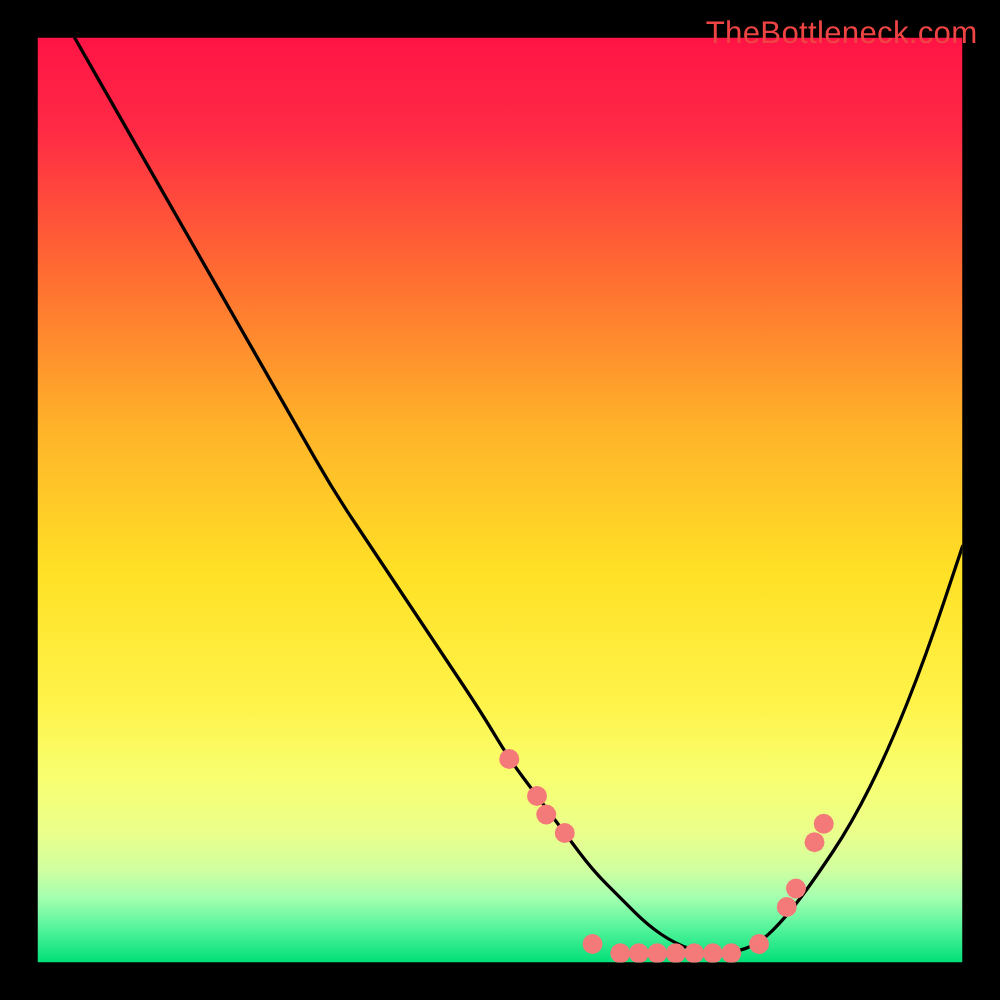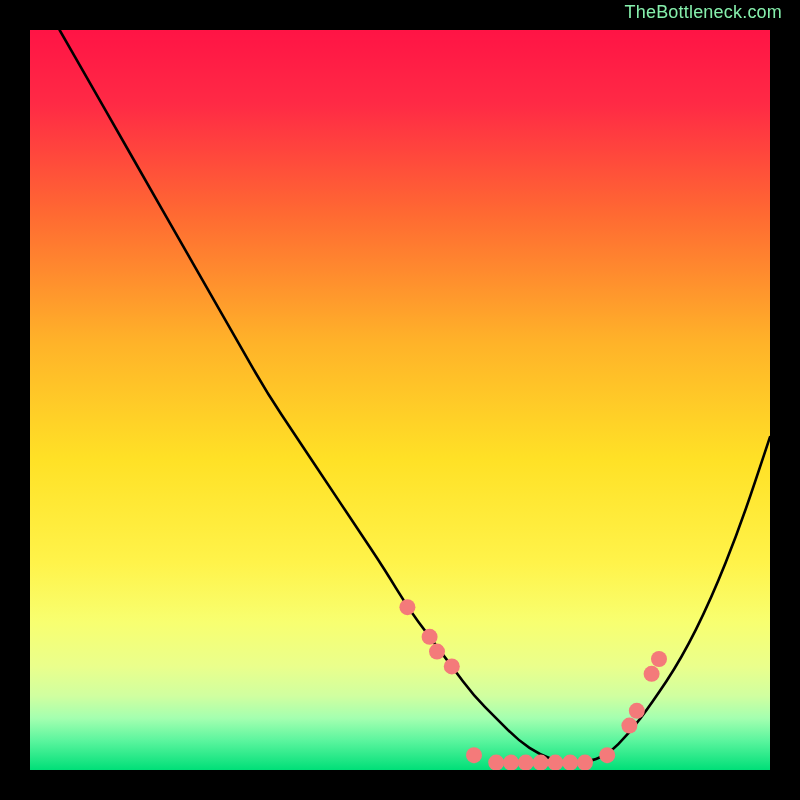--- a/index.html
+++ b/index.html
@@ -22,24 +22,24 @@
   .plot {
     position: absolute;
     left: 16px;
     top: 16px;
     width: 740px;
     height: 740px;
     
   }
   .watermark {
     position: absolute;
-    top: 2px;
+    top: 12px;
     right: 18px;
-    color: #86efac;
-    font-size: 18px;
+    color: #ef4444;
+    font-size: 25px;
     font-weight: 500;
     letter-spacing: 0.2px;
   }
 </style>
 </head>
 <body>
 
 <div class="frame">
   <svg class="plot" viewBox="0 0 740 740" preserveAspectRatio="none">
     <defs>

